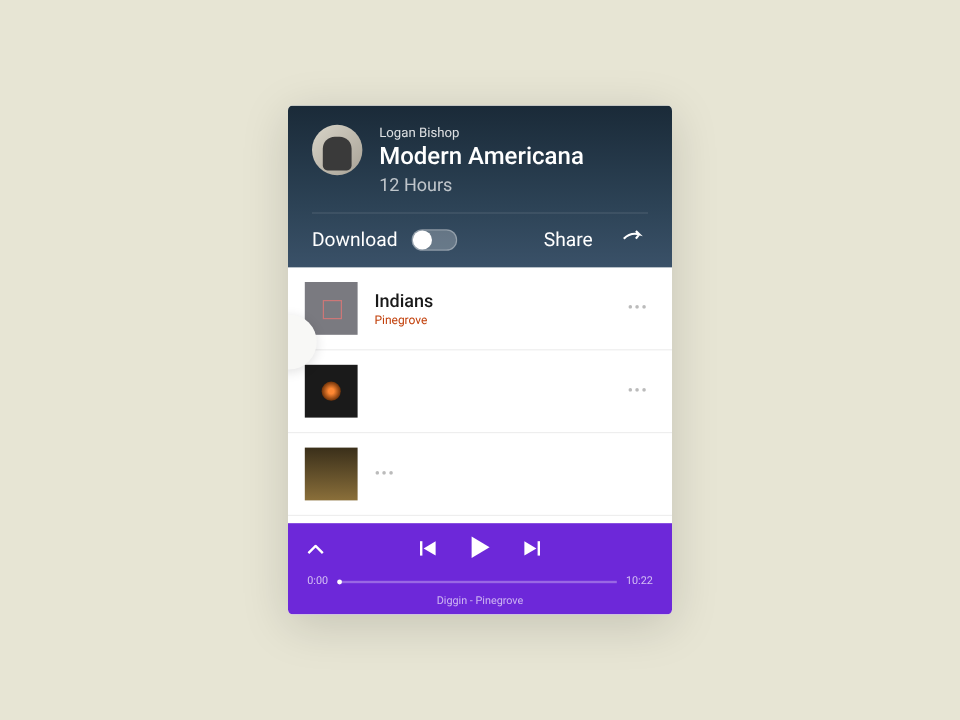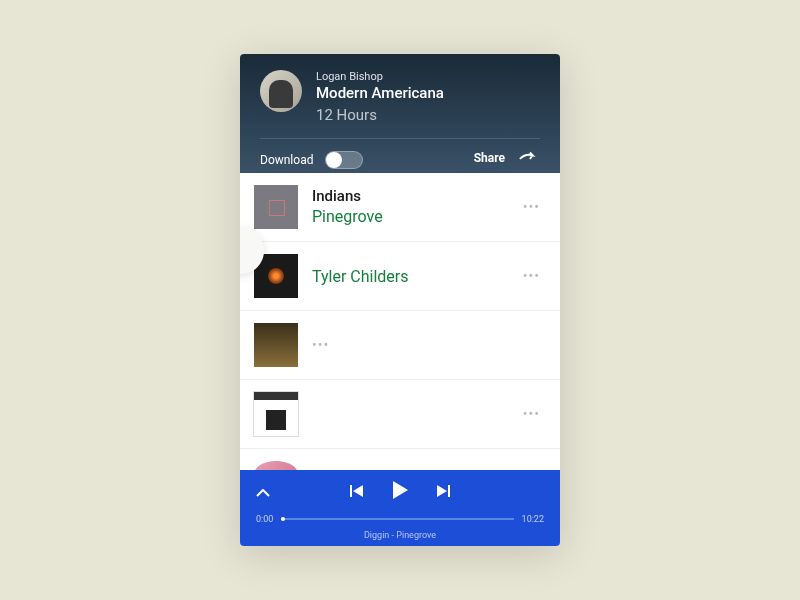--- a/index.html
+++ b/index.html
@@ -4,21 +4,21 @@
 <style>
 * { box-sizing: border-box; margin: 0; padding: 0; }
 body {
   font-family: -apple-system, BlinkMacSystemFont, "Segoe UI", Roboto, sans-serif;
   background: #e7e5d4;
   width: 800px; height: 600px;
   display: flex; align-items: center; justify-content: center;
   overflow: hidden;
 }
 .phone {
-  width: 320px; height: 492px;
+  width: 320px; height: 424px;
   background: #fff;
   border-radius: 4px;
   box-shadow: 0 8px 40px rgba(0,0,0,0.15);
   overflow: hidden;
   display: flex; flex-direction: column;
   position: relative;
 }
 .header {
   background: linear-gradient(180deg, #1a2a38 0%, #2c4255 60%, #3a5168 100%);
   color: #fff;
@@ -39,44 +39,44 @@
 .avatar::after {
   content: "";
   position: absolute;
   width: 24px; height: 28px;
   background: #3a3a3a;
   border-radius: 10px 10px 4px 4px;
   left: 9px; top: 10px;
 }
 .header-info { flex: 1; }
 .curator { font-size: 11px; opacity: 0.85; margin-bottom: 2px; }
-.playlist-title { font-size: 15px; font-weight: 500; line-height: 1.1; }
+.playlist-title { font-size: 20px; font-weight: 500; line-height: 1.1; }
 .duration { font-size: 15px; opacity: 0.7; margin-top: 4px; }
 .header-actions {
   display: flex; align-items: center; justify-content: space-between;
-  padding: 12px 0 4px 0;
-  font-size: 12px;
+  padding: 12px 0 14px 0;
+  font-size: 16px;
 }
 .download-group { display: flex; align-items: center; gap: 12px; }
 .toggle {
   width: 38px; height: 18px;
   background: rgba(255,255,255,0.25);
   border-radius: 10px;
   border: 1px solid rgba(255,255,255,0.3);
   position: relative;
 }
 .toggle::after {
   content: "";
   position: absolute;
   width: 16px; height: 16px;
   background: #fff;
   border-radius: 50%;
   left: 0; top: 0;
 }
-.share-group { display: flex; gap: 13px; font-weight: bold; }
+.share-group { display: flex; gap: 24px; }
 .share-icon svg { width: 22px; height: 14px; fill: none; stroke: #fff; stroke-width: 2; }
 
 .tracklist {
   flex: 1;
   background: #fff;
   overflow-y: hidden;
 }
 .track {
   display: flex; align-items: center;
   padding: 12px 20px 12px 14px;
@@ -95,28 +95,28 @@
 .art.a1 { background: #1a1a1a; }
 .art.a1::after { content:""; position:absolute; width:16px; height:16px; background:radial-gradient(circle,#ff8833 20%,#552200 80%); border-radius:50%; left:14px; top:14px; }
 .art.a2 { background: linear-gradient(180deg,#3a2f1a 0%,#8a6f3a 100%); }
 .art.a3 { background: #fff; outline:1px solid #ddd; }
 .art.a3::after { content:""; position:absolute; width:20px; height:20px; background:#222; left:12px; top:18px; }
 .art.a3::before { content:""; position:absolute; width:44px; height:8px; background:#333; top:0; left:0; }
 .art.a4 { background: linear-gradient(135deg,#e8a0b0 0%,#c86a8a 100%); border-radius:50% 50% 0 0 / 30% 30% 0 0; overflow:hidden;}
 .art.a4::after { content:""; position:absolute; width:44px; height:20px; background:linear-gradient(180deg,#d890a0,#a85a7a); bottom:0; }
 .track-info { flex: 1; min-width: 0; }
 .track-title { font-size: 15px; font-weight: 500; color: #1a1a1a; white-space: nowrap; overflow: hidden; text-overflow: ellipsis; }
-.track-artist { font-size: 16px; color: #15803d; margin-top: 2px; }
+.track-artist { font-size: 10px; color: #c2410c; margin-top: 2px; }
 .track-menu {
   color: #bbb; font-size: 14px; letter-spacing: 1px;
   flex-shrink: 0;
 }
 
 .player {
-  background: #1d4ed8;
+  background: #6d28d9;
   color: #fff;
   padding: 10px 16px 6px 16px;
 }
 .controls {
   display: flex; align-items: center; justify-content: space-between;
 }
 .expand { font-size: 14px; }
 .transport { display: flex; align-items: center; gap: 26px; }
 .transport svg { fill: #fff; }
 .prev-icon svg, .next-icon svg { width: 14px; height: 14px; }
@@ -184,21 +184,20 @@
       <div class="art a0"></div>
       <div class="track-info">
         <div class="track-title">Indians</div>
         <div class="track-artist">Pinegrove</div>
       </div>
       <div class="track-menu">•••</div>
     </div>
     <div class="track">
       <div class="art a1"></div>
       <div class="track-info">
-        <div class="track-artist">Tyler Childers</div>
       </div>
       <div class="track-menu">•••</div>
     </div>
     <div class="track">
       <div class="art a2"></div>
       <div class="track-menu">•••</div>
     </div>
     <div class="track">
       <div class="art a3"></div>
       <div class="track-info">

